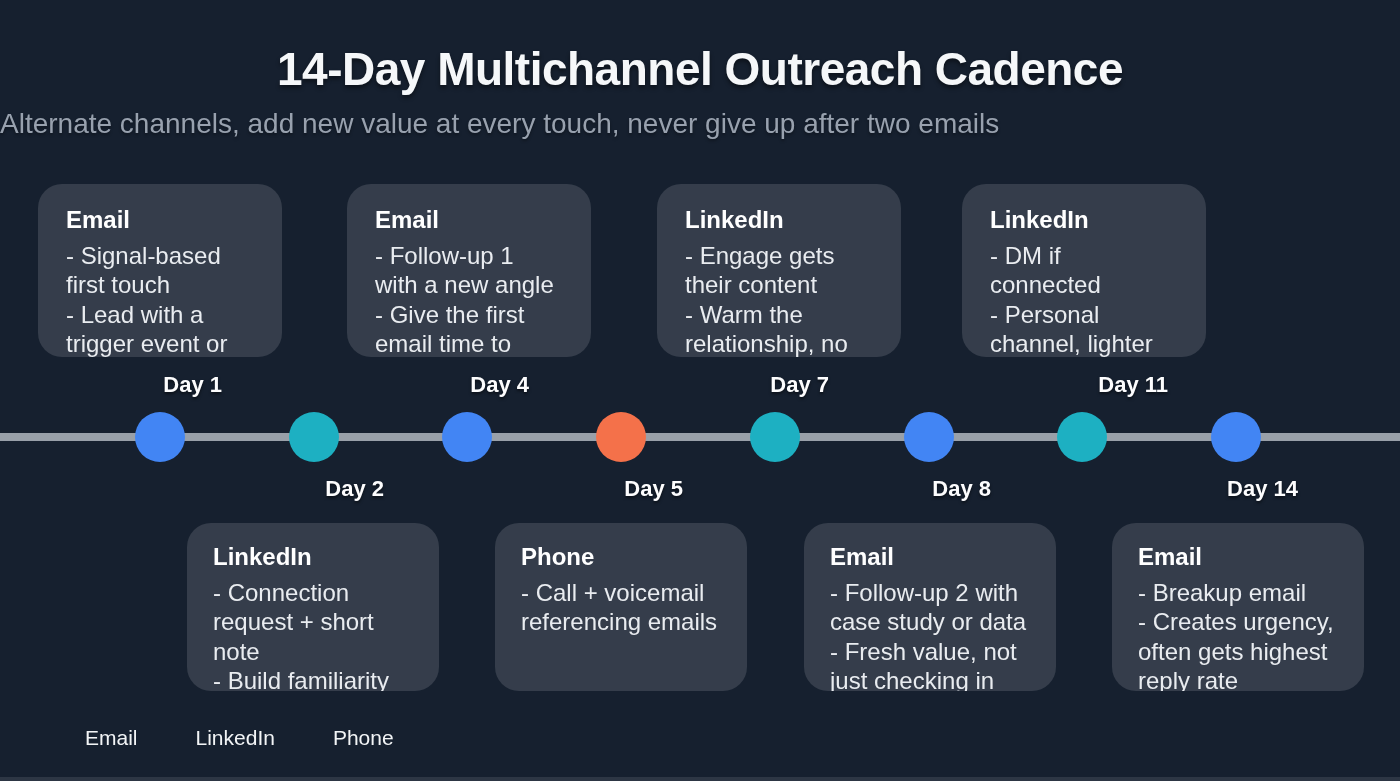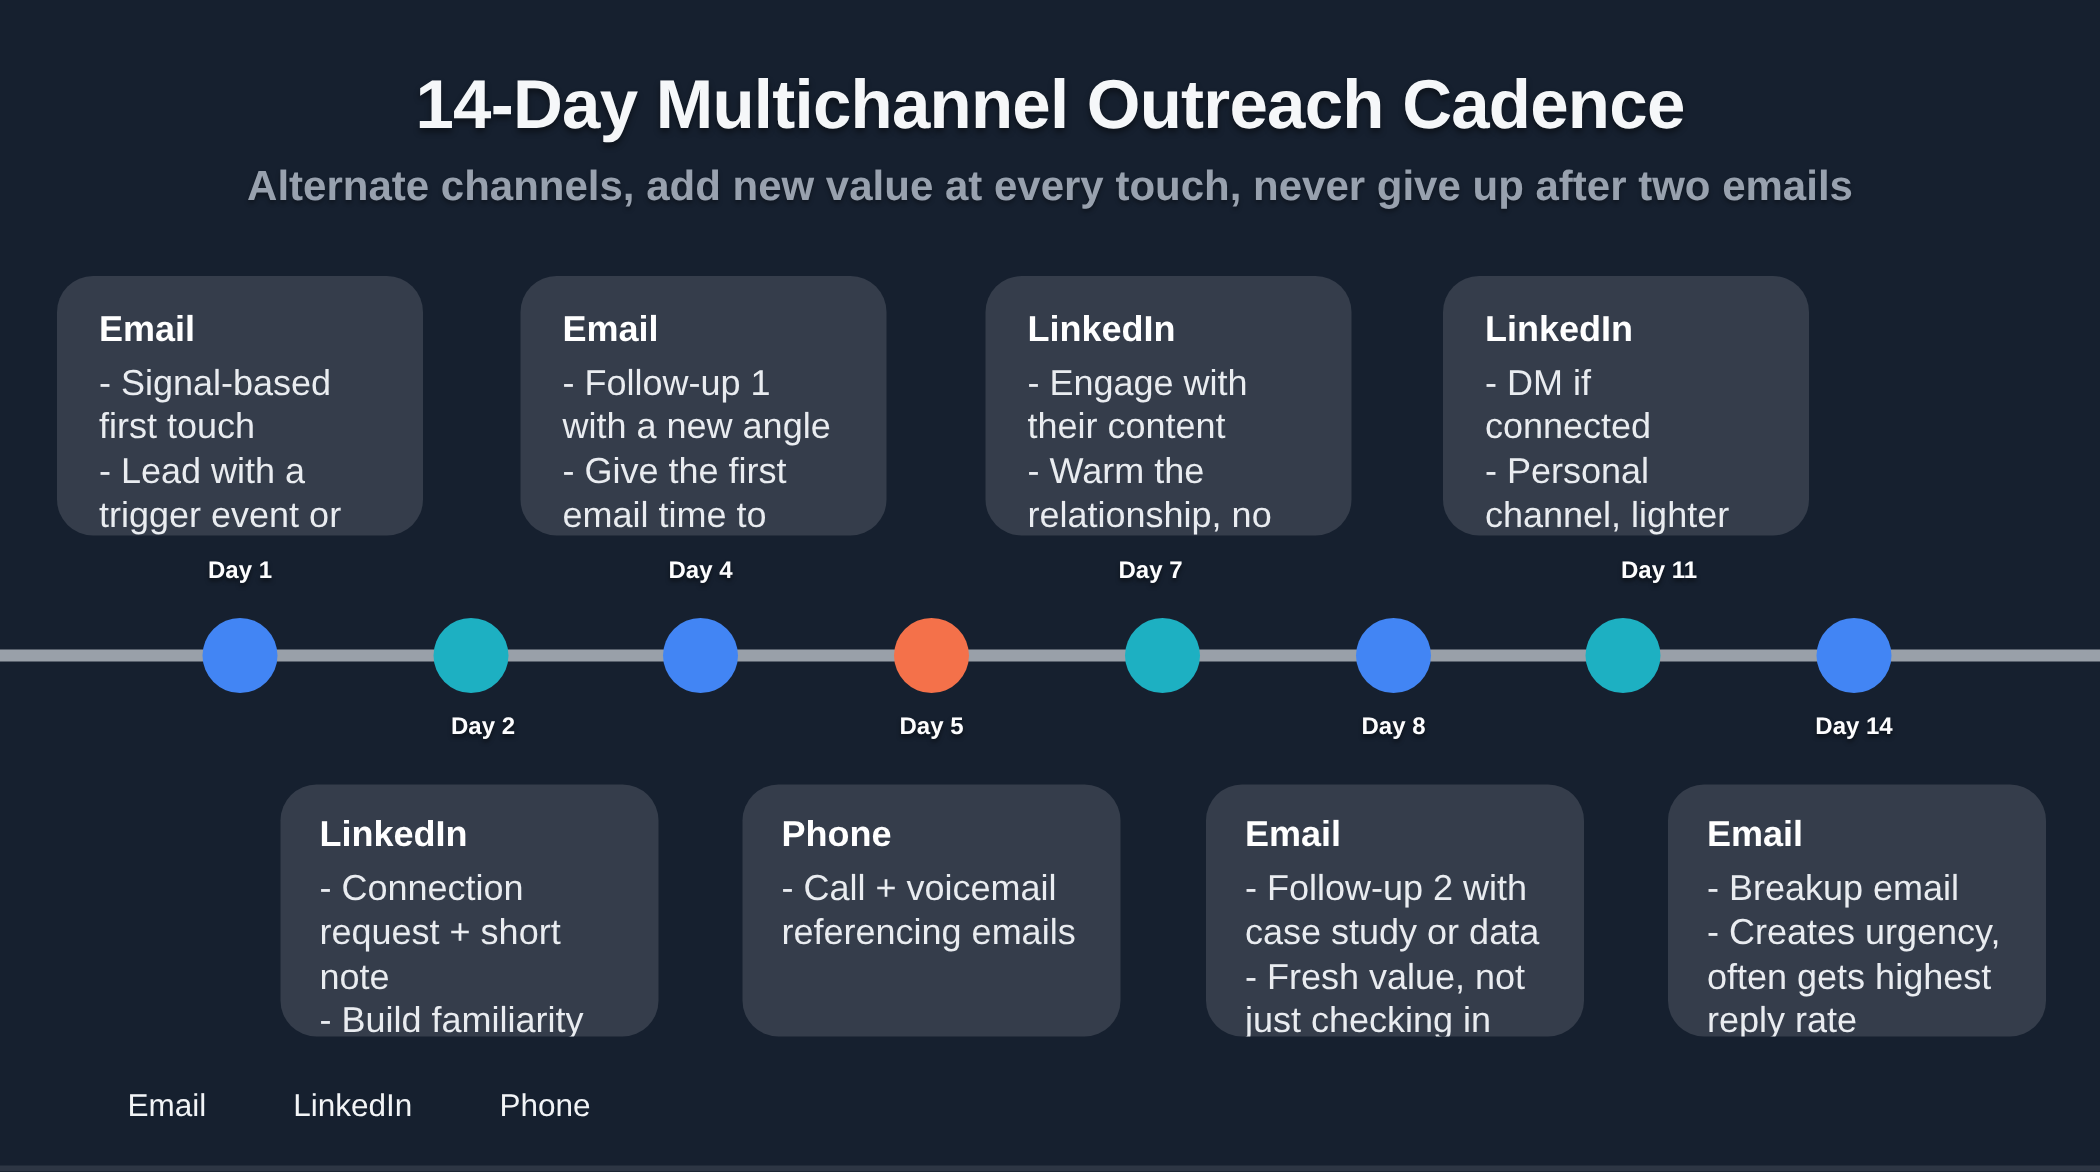--- a/index.html
+++ b/index.html
@@ -16,41 +16,40 @@
   
   .title{
     position:absolute;top:42px;left:0;width:1400px;
     text-align:center;
     font-size:46px;font-weight:700;letter-spacing:-0.5px;
     color:#f5f7f9;
     text-shadow:0 3px 4px rgba(0,0,0,0.45);
   }
   .subtitle{
     position:absolute;top:108px;left:0;width:1400px;
-    text-align:center;
-    font-size:28px;font-weight:700;
+    font-size:28px;font-weight:400;
     color:#98a1ae;
     text-shadow:0 2px 3px rgba(0,0,0,0.35);
   }
 
   
   .timeline-line{
     position:absolute;top:433px;left:0;width:1400px;height:8px;
     background:#99a0a9;
   }
   .dot{
     position:absolute;top:412px;width:50px;height:50px;border-radius:50%;
   }
   .dot.email{background:#4285f4;}
   .dot.linkedin{background:#1db0c2;}
   .dot.phone{background:#f4714a;}
 
   .day-label{
-    position:absolute;width:124px;text-align:center;
-    font-size:16px;font-weight:700;color:#fdfdfe;
+    position:absolute;width:124px;text-align:right;
+    font-size:22px;font-weight:700;color:#fdfdfe;
     text-shadow:0 2px 3px rgba(0,0,0,0.5);
   }
   .day-label.above{top:372px;}
   .day-label.below{top:476px;}
 
   
   .card{
     position:absolute;
     background:#353d4b;
     border-radius:24px;
@@ -96,21 +95,21 @@
     <div class="card-line">- Signal-based first touch</div>
     <div class="card-line">- Lead with a trigger event or insight</div>
   </div>
   <div class="card top" style="left:347px">
     <div class="card-title">Email</div>
     <div class="card-line">- Follow-up 1 with a new angle</div>
     <div class="card-line">- Give the first email time to land</div>
   </div>
   <div class="card top" style="left:657px">
     <div class="card-title">LinkedIn</div>
-    <div class="card-line">- Engage with their content</div>
+    <div class="card-line">- Engage gets their content</div>
     <div class="card-line">- Warm the relationship, no ask</div>
   </div>
   <div class="card top" style="left:962px">
     <div class="card-title">LinkedIn</div>
     <div class="card-line">- DM if connected</div>
     <div class="card-line">- Personal channel, lighter touch</div>
   </div>
 
   <div class="card bottom" style="left:187px">
     <div class="card-title">LinkedIn</div>

